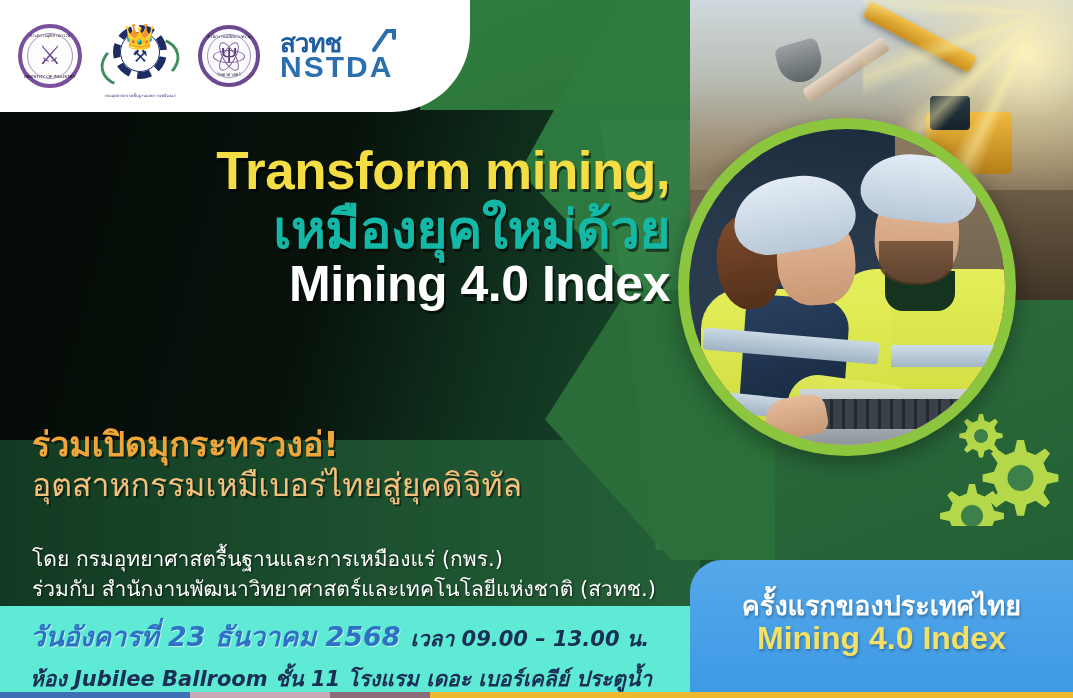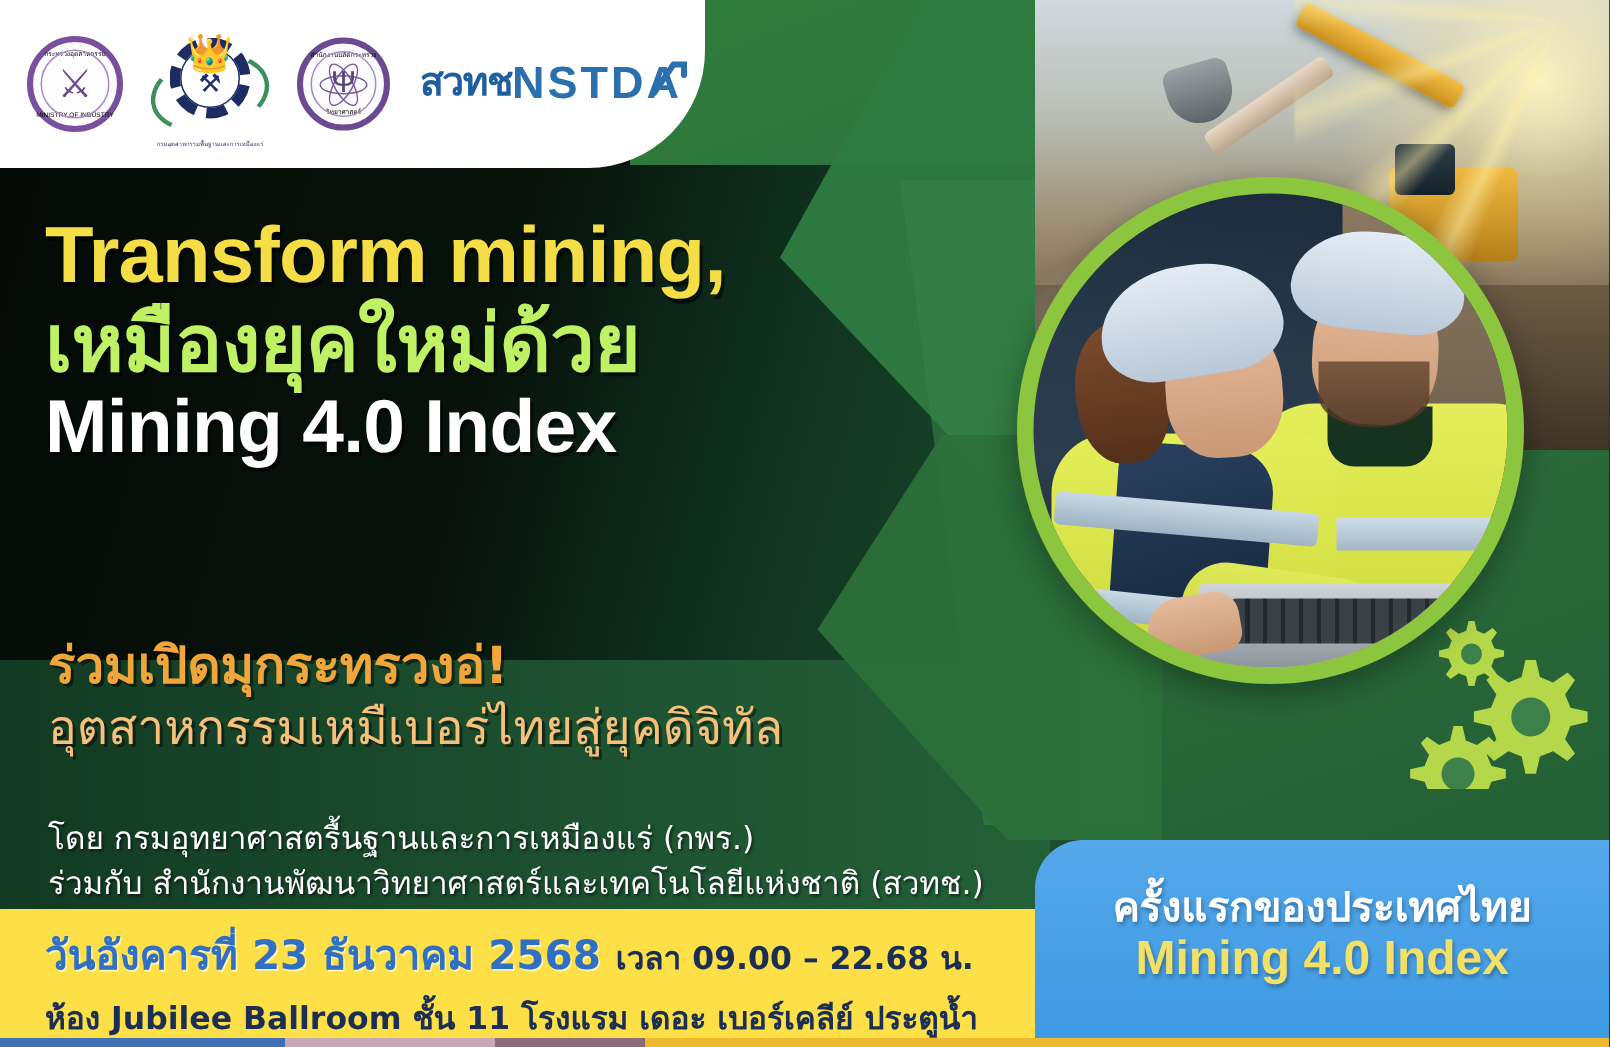--- a/index.html
+++ b/index.html
@@ -108,21 +108,21 @@
   }
   .atom-glyph span:nth-child(1){transform:rotate(0deg);}
   .atom-glyph span:nth-child(2){transform:rotate(60deg);}
   .atom-glyph span:nth-child(3){transform:rotate(120deg);}
   .atom-center{
     position:absolute;left:50%;top:50%;transform:translate(-50%,-55%);
     color:#5b3f7d;font-size:20px;line-height:1;
   }
 
   
-  .nstda{display:flex;flex-direction:row;align-items:flex-start;margin-left:6px;position:relative;}
+  .nstda{display:flex;flex-direction:column;align-items:flex-start;margin-left:6px;position:relative;}
   .nstda-thai{
     font-size:26px;font-weight:700;color:#1f5fa0;letter-spacing:-1px;
     line-height:.92;font-family:"DejaVu Sans",sans-serif;
   }
   .nstda-en{
     font-size:30px;font-weight:700;color:#2b6fae;letter-spacing:2px;line-height:.9;
     margin-top:-2px;font-family:"Liberation Sans",sans-serif;
   }
   .nstda-swoosh{
     position:absolute;right:-4px;top:-4px;width:26px;height:26px;
@@ -236,50 +236,50 @@
   .laptop:before{content:"";position:absolute;left:22px;top:10px;right:18px;height:30px;
     background:repeating-linear-gradient(90deg,#3a4147 0 9px,#222a30 9px 12px);border-radius:3px;}
   .hand{position:absolute;left:76px;bottom:8px;width:62px;height:40px;
     background:linear-gradient(180deg,#e5bb9b,#c89874);border-radius:22px 16px 12px 18px;transform:rotate(-10deg);}
 
   
   .gears{position:absolute;right:8px;bottom:172px;width:130px;height:126px;z-index:3;}
 
   
   .headline{
-    position:absolute;left:30px;top:144px;width:640px;z-index:5;
+    position:absolute;left:30px;top:144px;width:640px;z-index:5;text-align:right;
   }
   .hl-line{
     font-weight:700;line-height:1.03;letter-spacing:-.5px;
     text-shadow:2px 3px 0 rgba(0,0,0,.55);
   }
   .hl-en1,.hl-en2{color:#f5dd45;font-size:53px;}
-  .hl-th{color:#bef264;font-size:53px;font-family:"DejaVu Sans",sans-serif;margin-top:4px;}
+  .hl-th{color:#14b8a6;font-size:53px;font-family:"DejaVu Sans",sans-serif;margin-top:4px;}
   .hl-en3{color:#ffffff;font-size:50px;margin-top:2px;}
 
   .subhead{position:absolute;left:32px;top:424px;width:660px;z-index:5;}
   .sub1{
     color:#f0a63a;font-size:34px;font-weight:700;line-height:1.18;
     font-family:"DejaVu Sans",sans-serif;text-shadow:2px 2px 0 rgba(0,0,0,.5);
   }
   .sub2{
     color:#f6c07a;font-size:32px;font-weight:400;line-height:1.2;margin-top:2px;
     font-family:"DejaVu Sans",sans-serif;text-shadow:2px 2px 0 rgba(0,0,0,.45);
   }
 
   .byline{position:absolute;left:32px;top:545px;width:680px;z-index:5;}
   .by{
     color:#ffffff;font-size:21px;line-height:1.42;font-family:"DejaVu Sans",sans-serif;
     text-shadow:1px 1px 2px rgba(0,0,0,.6);
   }
 
   
   .band{
-    position:absolute;left:0;bottom:6px;width:714px;height:86px;background:#fde047;
-    z-index:7;padding:9px 0 0 30px;
+    position:absolute;left:0;bottom:6px;width:714px;height:86px;background:#5eead4;
+    z-index:7;padding:9px 0 0 30px;font-style:italic;
   }
   .band-row1{display:flex;align-items:baseline;gap:10px;}
   .band-date{
     color:#2f6fc4;font-size:27px;font-weight:700;font-family:"DejaVu Sans",sans-serif;
     text-shadow:1px 1px 0 rgba(255,255,255,.55);
   }
   .band-time{
     color:#1b2f55;font-size:21px;font-weight:700;font-family:"DejaVu Sans",sans-serif;
   }
   .band-venue{
@@ -432,21 +432,21 @@
   </div>
 
   <div class="byline">
     <div class="by">โดย กรมอุทยาศาสตรื้นฐานและการเหมืองแร่ (กพร.)</div>
     <div class="by">ร่วมกับ สำนักงานพัฒนาวิทยาศาสตร์และเทคโนโลยีแห่งชาติ (สวทช.)</div>
   </div>
 
   <div class="band">
     <div class="band-row1">
       <span class="band-date">วันอังคารที่ 23 ธันวาคม 2568</span>
-      <span class="band-time">เวลา 09.00 – 22.68 น.</span>
+      <span class="band-time">เวลา 09.00 – 13.00 น.</span>
     </div>
     <div class="band-venue">ห้อง Jubilee Ballroom ชั้น 11 โรงแรม เดอะ เบอร์เคลีย์ ประตูน้ำ กรุงเทพฯ</div>
   </div>
 
   <div class="callout">
     <div class="co1">ครั้งแรกของประเทศไทย</div>
     <div class="co2">Mining 4.0 Index</div>
   </div>
 
   <div class="band-strip"></div>

